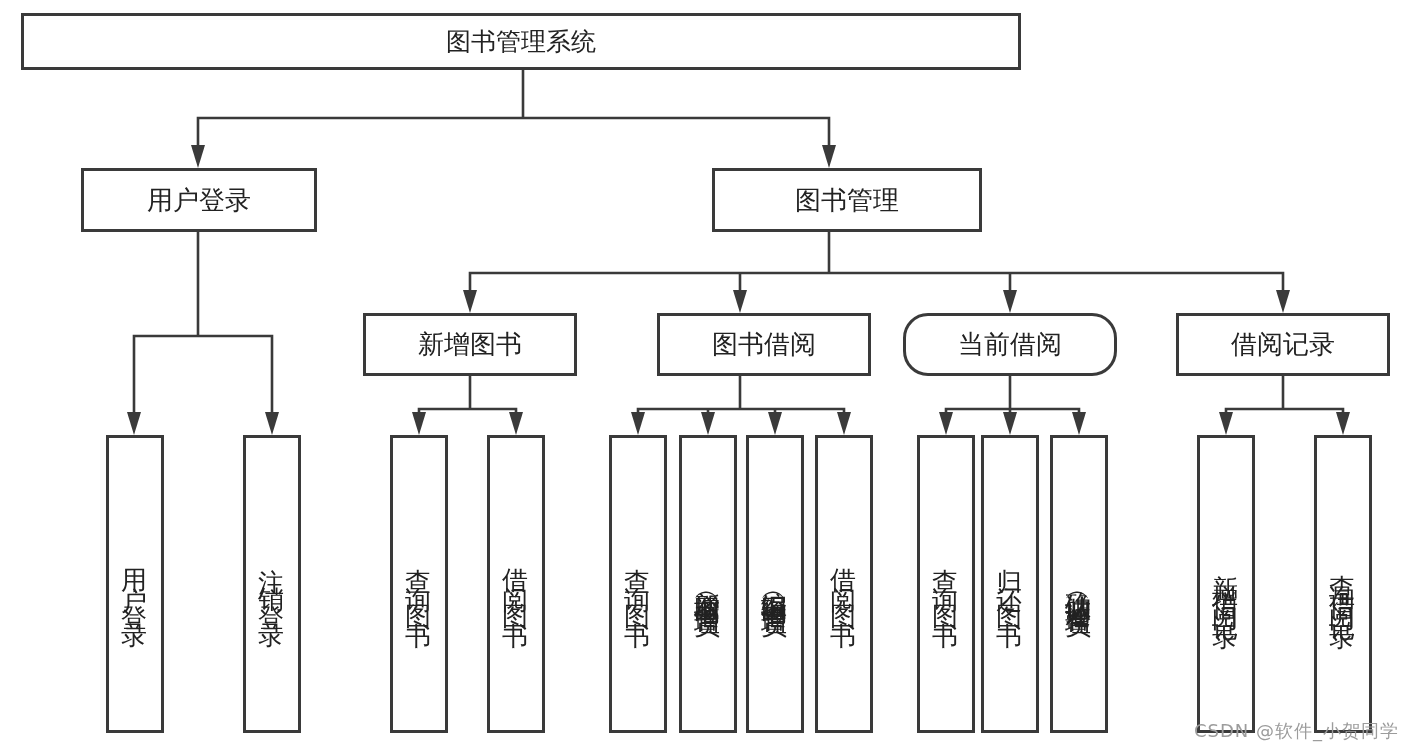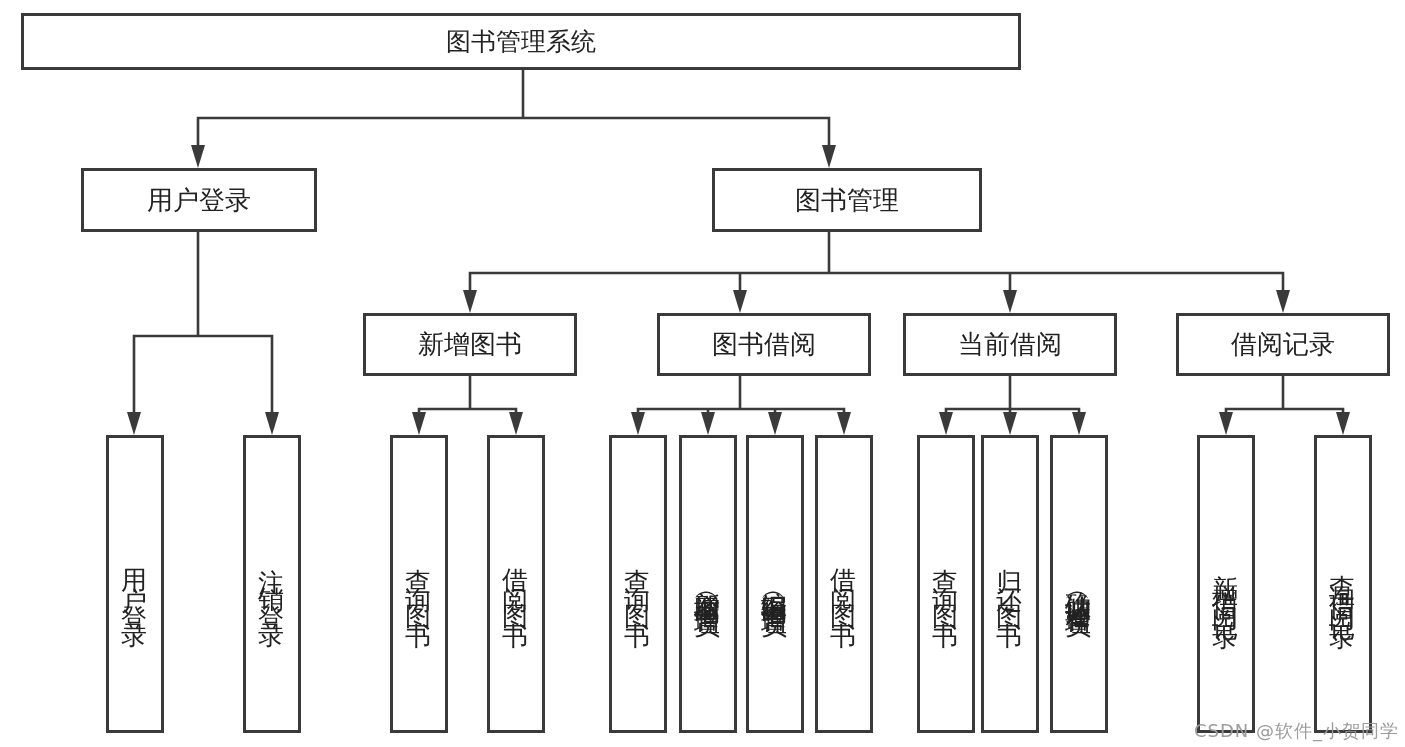--- a/index.html
+++ b/index.html
@@ -30,21 +30,21 @@
     z-index:2;
   }
   .node span{white-space:nowrap;}
   .root{left:21px;top:13px;width:1000px;height:57px;font-size:25px;}
   .lvl{height:64px;top:168px;font-size:26px;}
   .l2a{left:81px;width:236px;}
   .l2b{left:712px;width:270px;}
   .lvl3{top:313px;height:63px;width:214px;font-size:26px;}
   .l3a{left:363px;}
   .l3b{left:633px;margin-left:24px;}
-  .l3c{left:903px;}
+  .l3c{left:903px;border-radius:25px;}
   .l3d{left:1176px;}
   .leaf{top:435px;width:58px;height:298px;font-size:26px;overflow:hidden;}
   .leaf span{
     writing-mode:vertical-rl;
     text-orientation:mixed;
     white-space:nowrap;
   }
   .ls-wide span{letter-spacing:18px;}
   .ls-mid span{letter-spacing:10px;}
   .ls-tight span{letter-spacing:3px;}

